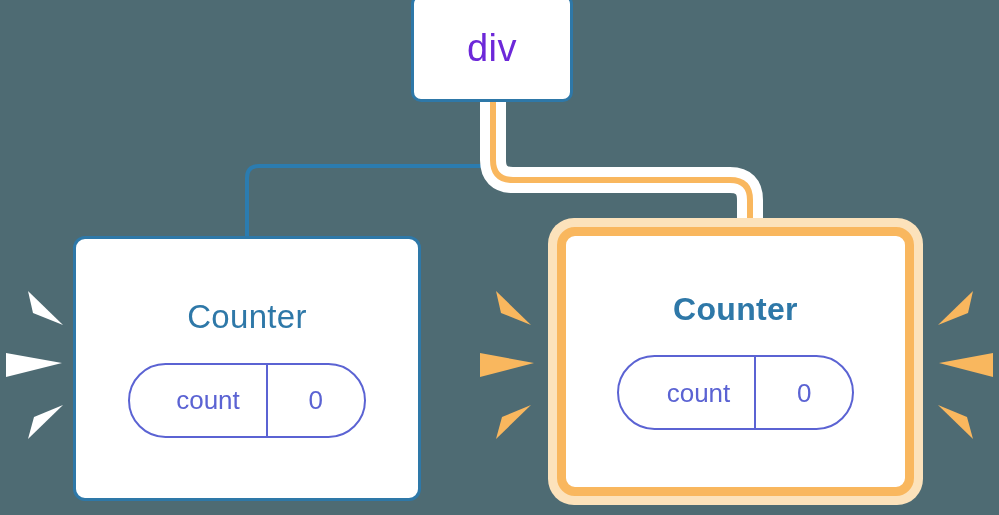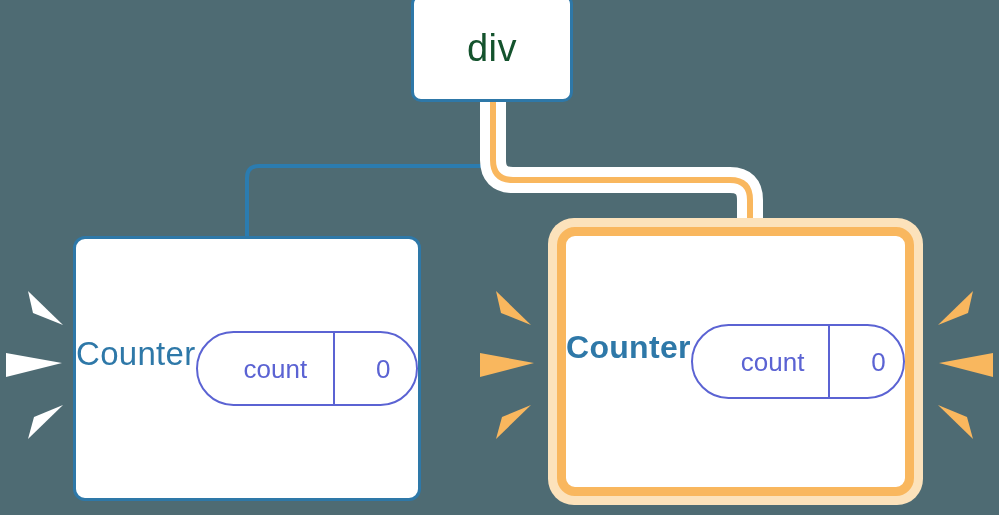--- a/index.html
+++ b/index.html
@@ -37,21 +37,21 @@
     background: #ffffff;
     border: 3px solid #2e78a8;
     border-radius: 10px;
     box-sizing: border-box;
     display: flex;
     align-items: center;
     justify-content: center;
     z-index: 5;
   }
   .node-div .node-div-label {
-    color: #14532d;
+    color: #6d28d9;
     font-size: 38px;
     line-height: 1;
     letter-spacing: 0.5px;
   }
 
   
   .card {
     position: absolute;
     background: #ffffff;
     box-sizing: border-box;
@@ -84,21 +84,21 @@
     position: relative;
   }
 
   .card-body {
     position: absolute;
     left: 0;
     top: 0;
     right: 0;
     bottom: 0;
     display: flex;
-    flex-direction: row;
+    flex-direction: column;
     align-items: center;
     justify-content: center;
   }
 
   .card-title {
     color: #2e78a8;
     font-size: 33px;
     line-height: 1;
     margin-bottom: 30px;
     letter-spacing: 0.3px;

